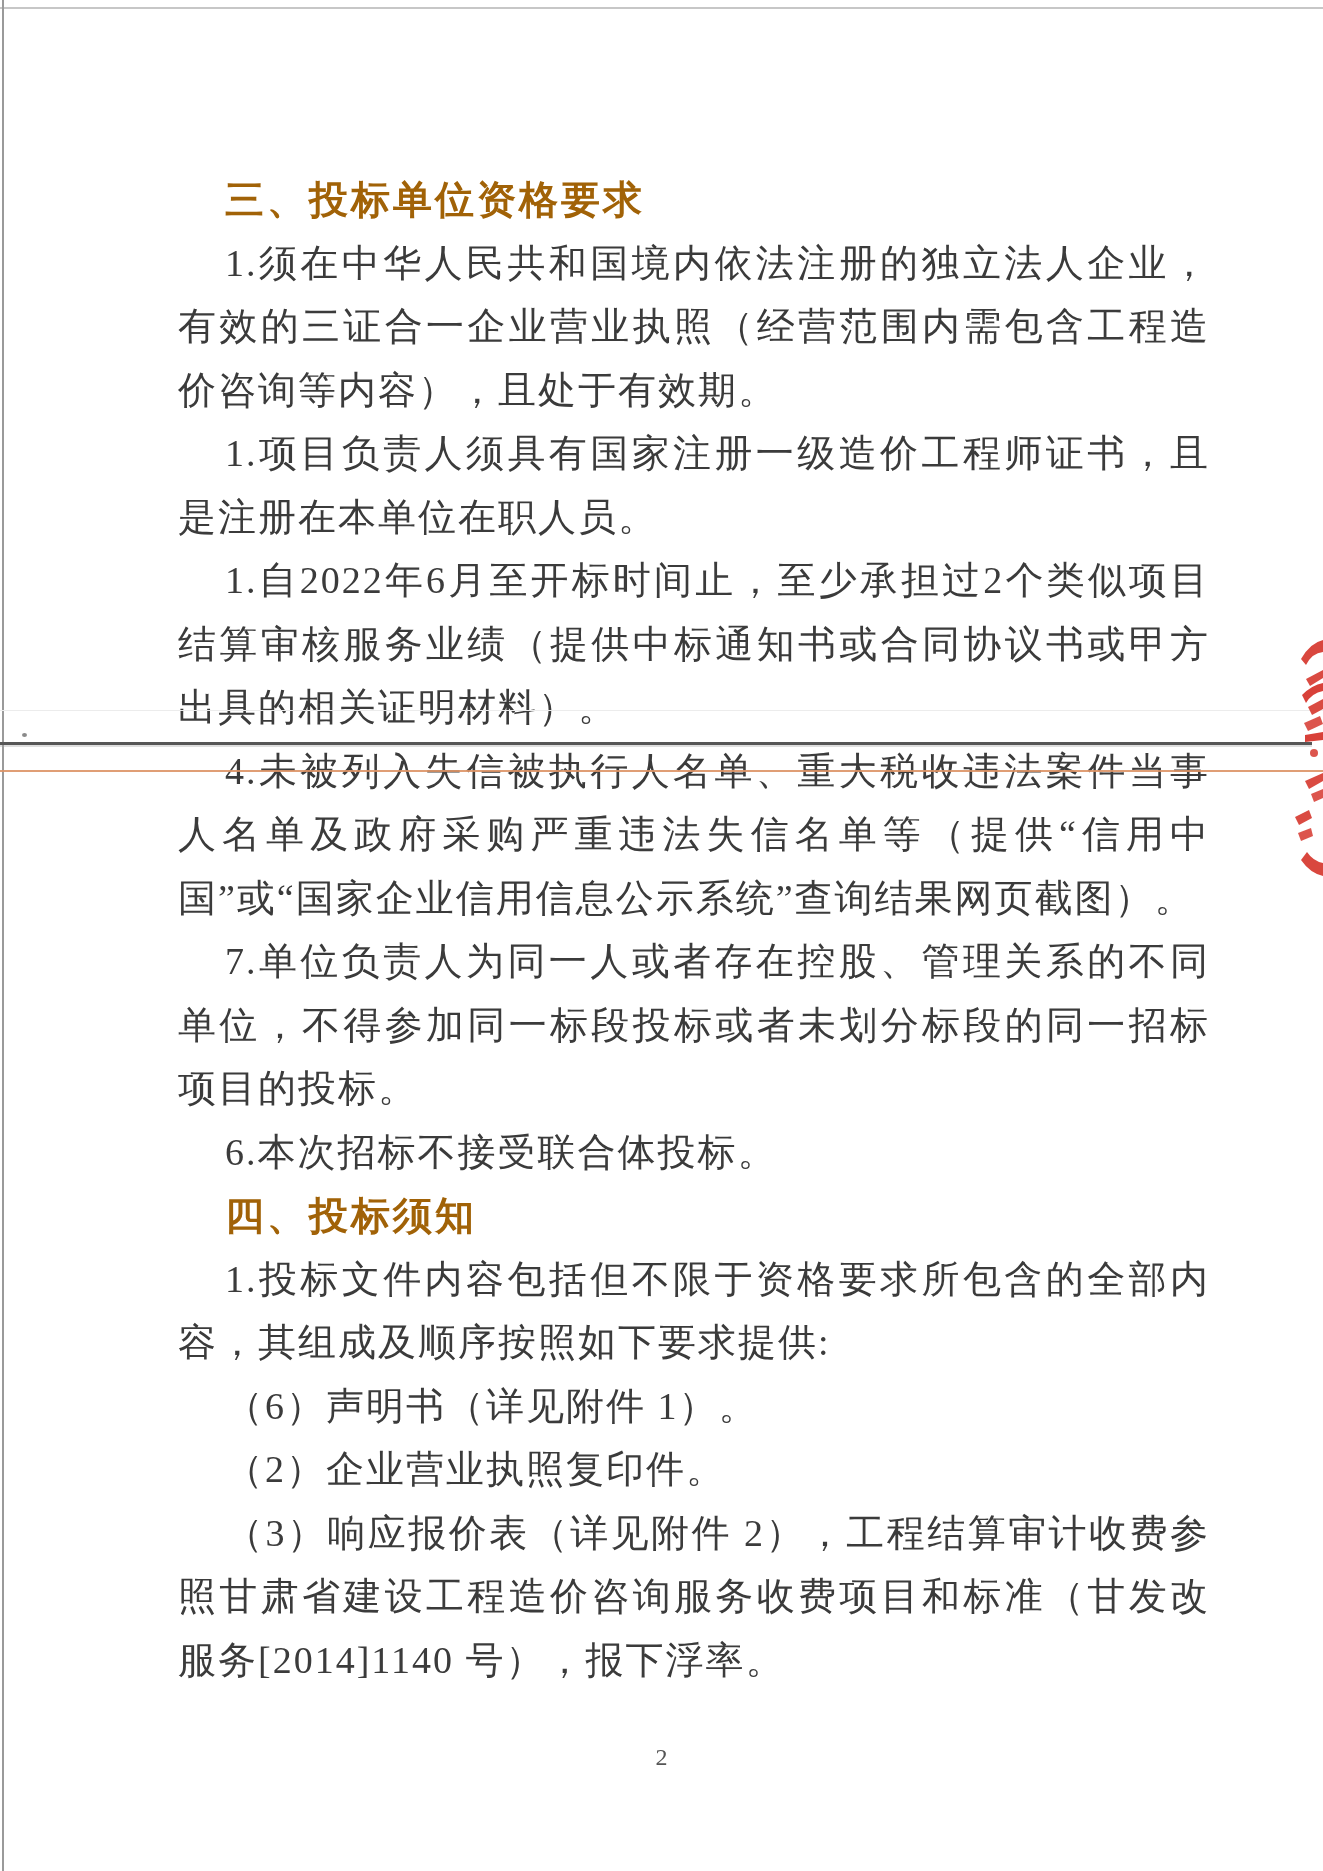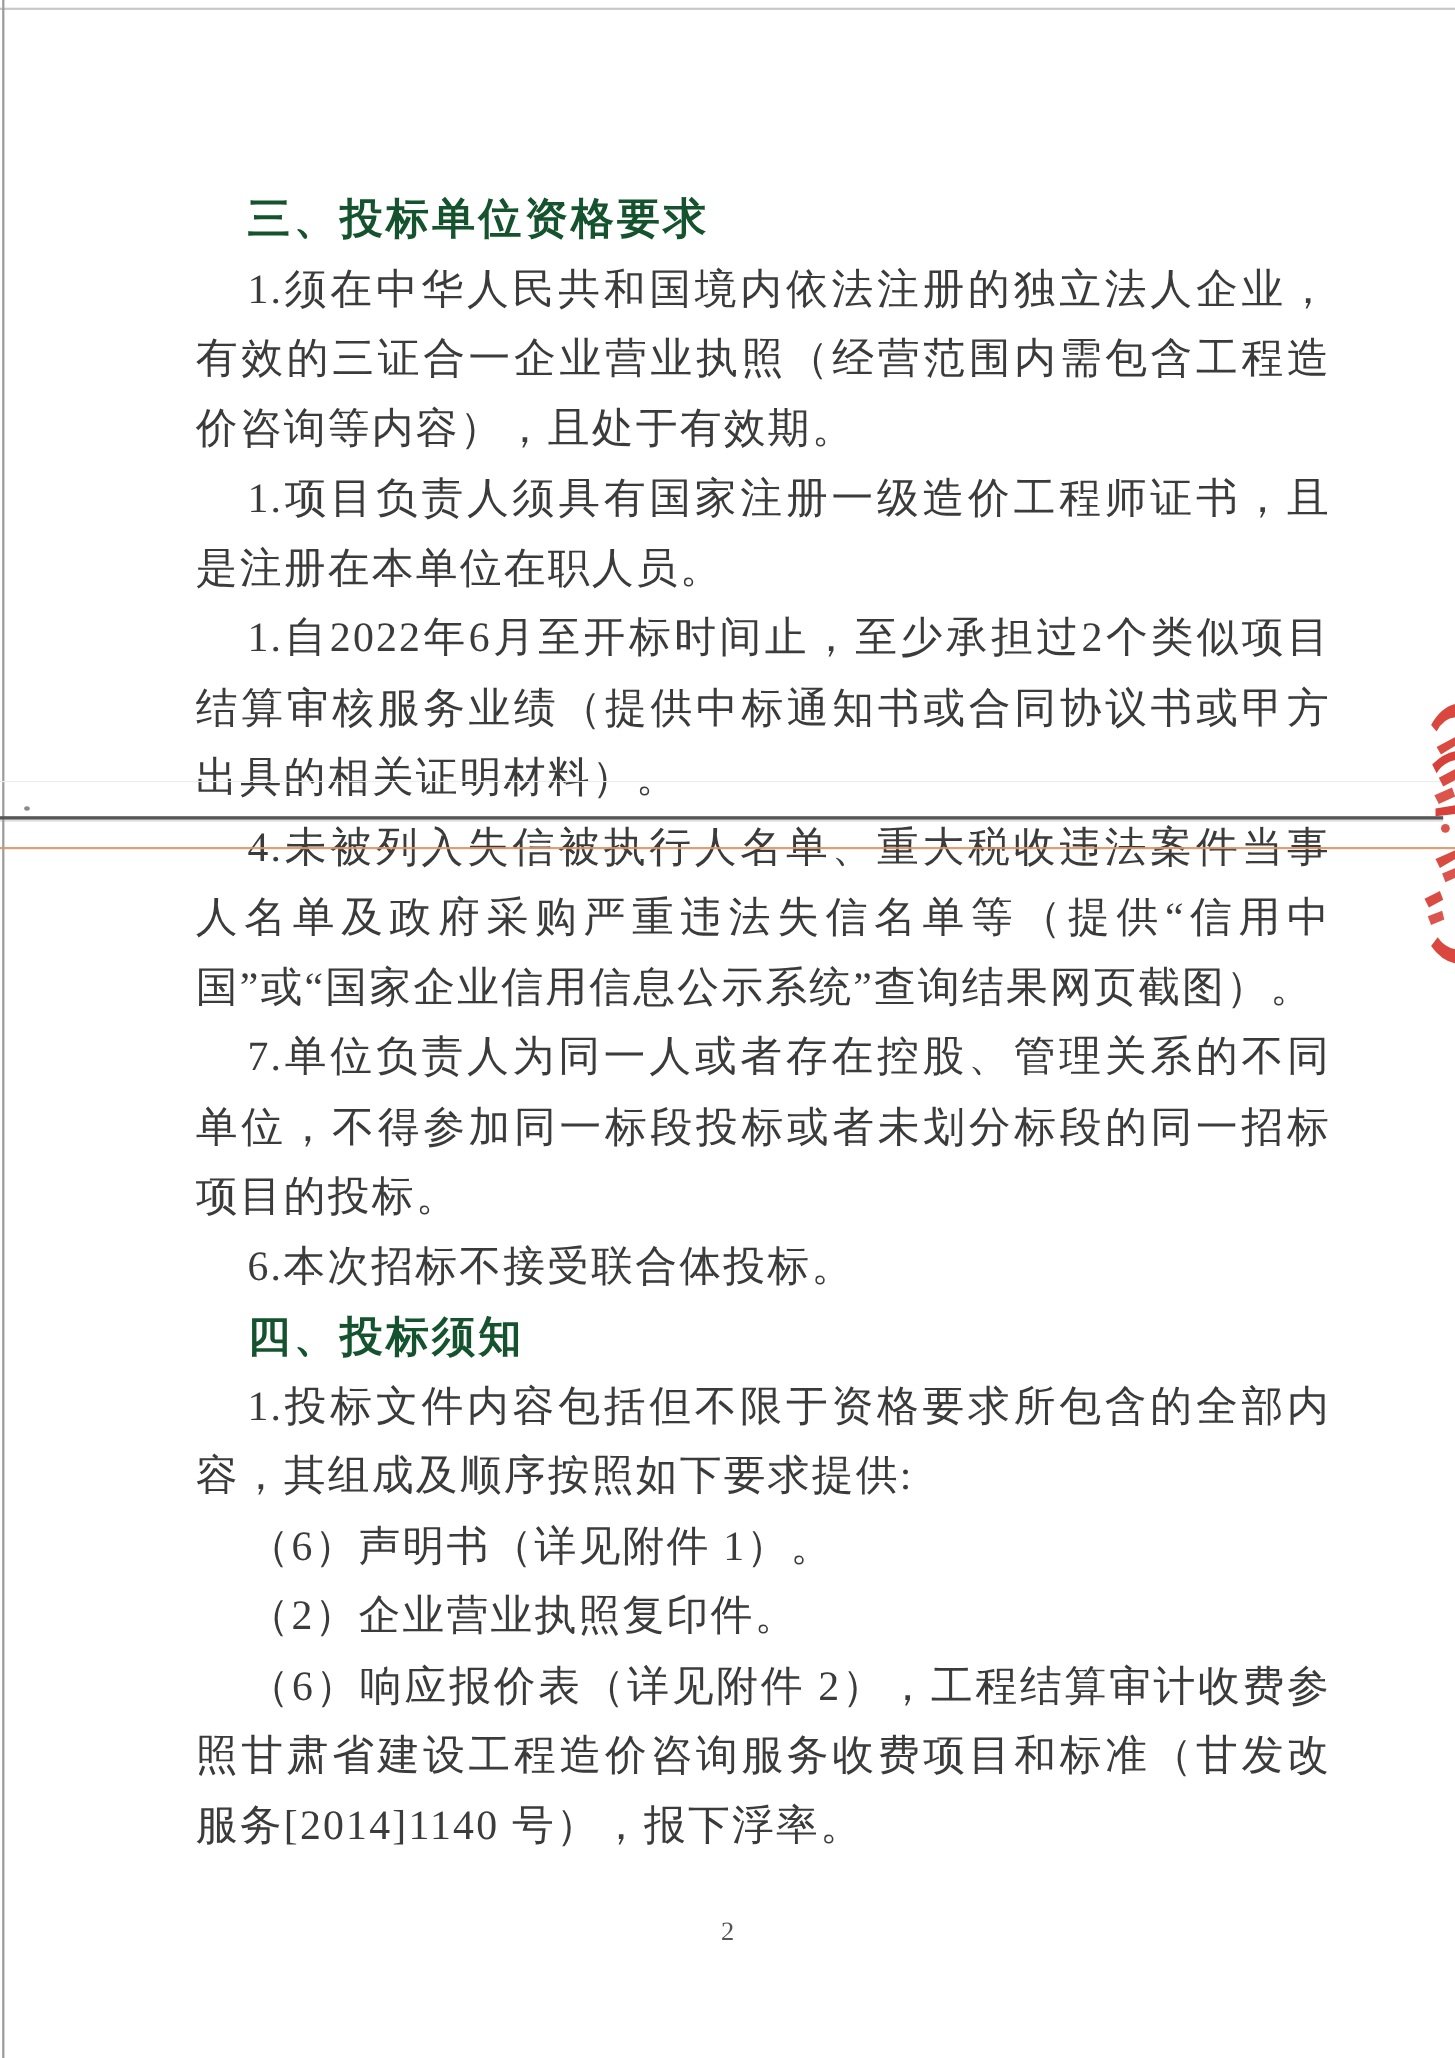--- a/index.html
+++ b/index.html
@@ -37,21 +37,21 @@
   .doc-body p {
     margin: 0;
     text-indent: 47px;
   }
   .doc-body h2 {
     margin: 0;
     font-size: 39px;
     line-height: 63.5px;
     font-weight: 700;
     text-indent: 47px;
-    color: #14532d;
+    color: #a16207;
     font-family: "Liberation Sans", "DejaVu Sans", sans-serif;
     letter-spacing: 3px;
   }
   
   .faint-line {
     position: absolute; left: 0; top: 710px; width: 1323px; height: 1px;
     background: #ececec;
   }
   .fold-line-dark {
     position: absolute; left: 0; top: 742px; width: 1312px; height: 3px;
@@ -94,21 +94,21 @@
     <p>1.须在中华人民共和国境内依法注册的独立法人企业，有效的三证合一企业营业执照（经营范围内需包含工程造价咨询等内容），且处于有效期。</p>
     <p>1.项目负责人须具有国家注册一级造价工程师证书，且是注册在本单位在职人员。</p>
     <p>1.自2022年6月至开标时间止，至少承担过2个类似项目结算审核服务业绩（提供中标通知书或合同协议书或甲方出具的相关证明材料）。</p>
     <p>4.未被列入失信被执行人名单、重大税收违法案件当事人名单及政府采购严重违法失信名单等（提供“信用中国”或“国家企业信用信息公示系统”查询结果网页截图）。</p>
     <p>7.单位负责人为同一人或者存在控股、管理关系的不同单位，不得参加同一标段投标或者未划分标段的同一招标项目的投标。</p>
     <p>6.本次招标不接受联合体投标。</p>
     <h2>四、投标须知</h2>
     <p>1.投标文件内容包括但不限于资格要求所包含的全部内容，其组成及顺序按照如下要求提供:</p>
     <p>（6）声明书（详见附件 1）。</p>
     <p>（2）企业营业执照复印件。</p>
-    <p>（6）响应报价表（详见附件 2），工程结算审计收费参照甘肃省建设工程造价咨询服务收费项目和标准（甘发改服务[2014]1140 号），报下浮率。</p>
+    <p>（3）响应报价表（详见附件 2），工程结算审计收费参照甘肃省建设工程造价咨询服务收费项目和标准（甘发改服务[2014]1140 号），报下浮率。</p>
   </div>
 
   <div class="faint-line"></div>
   <div class="fold-line-dark"></div>
   <div class="crease-line-orange"></div>
   <div class="scan-speck"></div>
 
   <div class="seal-fragment">
     <svg width="42" height="245" viewBox="0 0 42 245" xmlns="http://www.w3.org/2000/svg">
 

